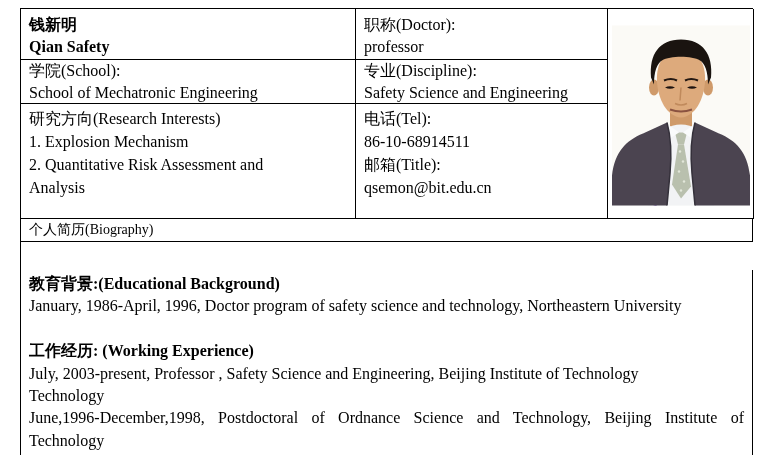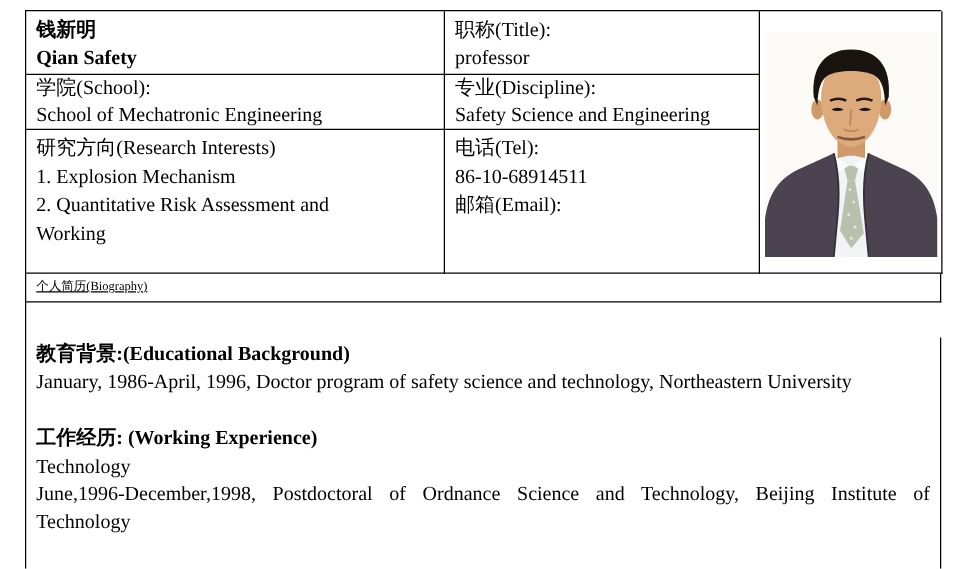--- a/index.html
+++ b/index.html
@@ -41,23 +41,22 @@
     position:relative; padding:0;
   }
   .photo-frame { position:absolute; left:4px; top:16px; width:138px; height:181px; }
   .photo-frame svg { display:block; width:100%; height:100%; }
 
   .bio-header {
     height:23px;
     border-right:1.5px solid #000;
     border-bottom:1.5px solid #000;
     padding:1px 8px 0 8px;
-    font-size:10px; line-height:20px;
+    font-size:14px; line-height:20px;
     overflow:hidden;
-    text-decoration:underline;
   }
   .bio-body {
     height:214px;
     border-right:1.5px solid #000;
     padding:3px 8px 0 8px;
     line-height:22.4px;
     overflow:hidden;
     margin-top:28px;
   }
   .bio-line { min-height:22.4px; }
@@ -70,21 +69,21 @@
 <div class="page">
   <div class="ptable">
 
     <div class="grid-top">
 
       <div class="cell r1">
         <div class="bold">钱新明</div>
         <div class="bold">Qian Safety</div>
       </div>
       <div class="cell r1">
-        <div>职称(Title):</div>
+        <div>职称(Doctor):</div>
         <div>professor</div>
       </div>
 
       <div class="photo-cell">
         <div class="photo-frame">
           <svg viewBox="0 0 138 180" xmlns="http://www.w3.org/2000/svg">
             <rect x="0" y="0" width="138" height="180" fill="#fbfaf6"></rect>
 
             <path d="M58,82 L80,82 L80,103 C76,108 62,108 58,103 Z" fill="#cf9a6a"></path>
 
@@ -133,35 +132,37 @@
       </div>
       <div class="cell r2">
         <div>专业(Discipline):</div>
         <div>Safety Science and Engineering</div>
       </div>
 
       <div class="cell r3">
         <div>研究方向(Research Interests)</div>
         <div>1. Explosion Mechanism</div>
         <div>2. Quantitative Risk Assessment and</div>
-        <div>Working</div>
+        <div>Analysis</div>
       </div>
       <div class="cell r3">
         <div>电话(Tel):</div>
         <div>86-10-68914511</div>
-        <div>邮箱(Email):</div>
+        <div>邮箱(Title):</div>
+        <div>qsemon@bit.edu.cn</div>
       </div>
     </div>
 
     <div class="bio-header">个人简历(Biography)</div>
 
     <div class="bio-body">
       <div class="bio-line heading">教育背景:(Educational Background)</div>
       <div class="bio-line">January, 1986-April, 1996, Doctor program of safety science and technology, Northeastern University</div>
       <div class="bio-line"></div>
       <div class="bio-line heading">工作经历: (Working Experience)</div>
+      <div class="bio-line">July, 2003-present, Professor , Safety Science and Engineering, Beijing Institute of Technology</div>
       <div class="bio-line">Technology</div>
       <div class="bio-line justify">June,1996-December,1998, Postdoctoral of Ordnance Science and Technology, Beijing Institute of</div>
       <div class="bio-line">Technology</div>
     </div>
 
   </div>
 </div>
 
 </body></html>

